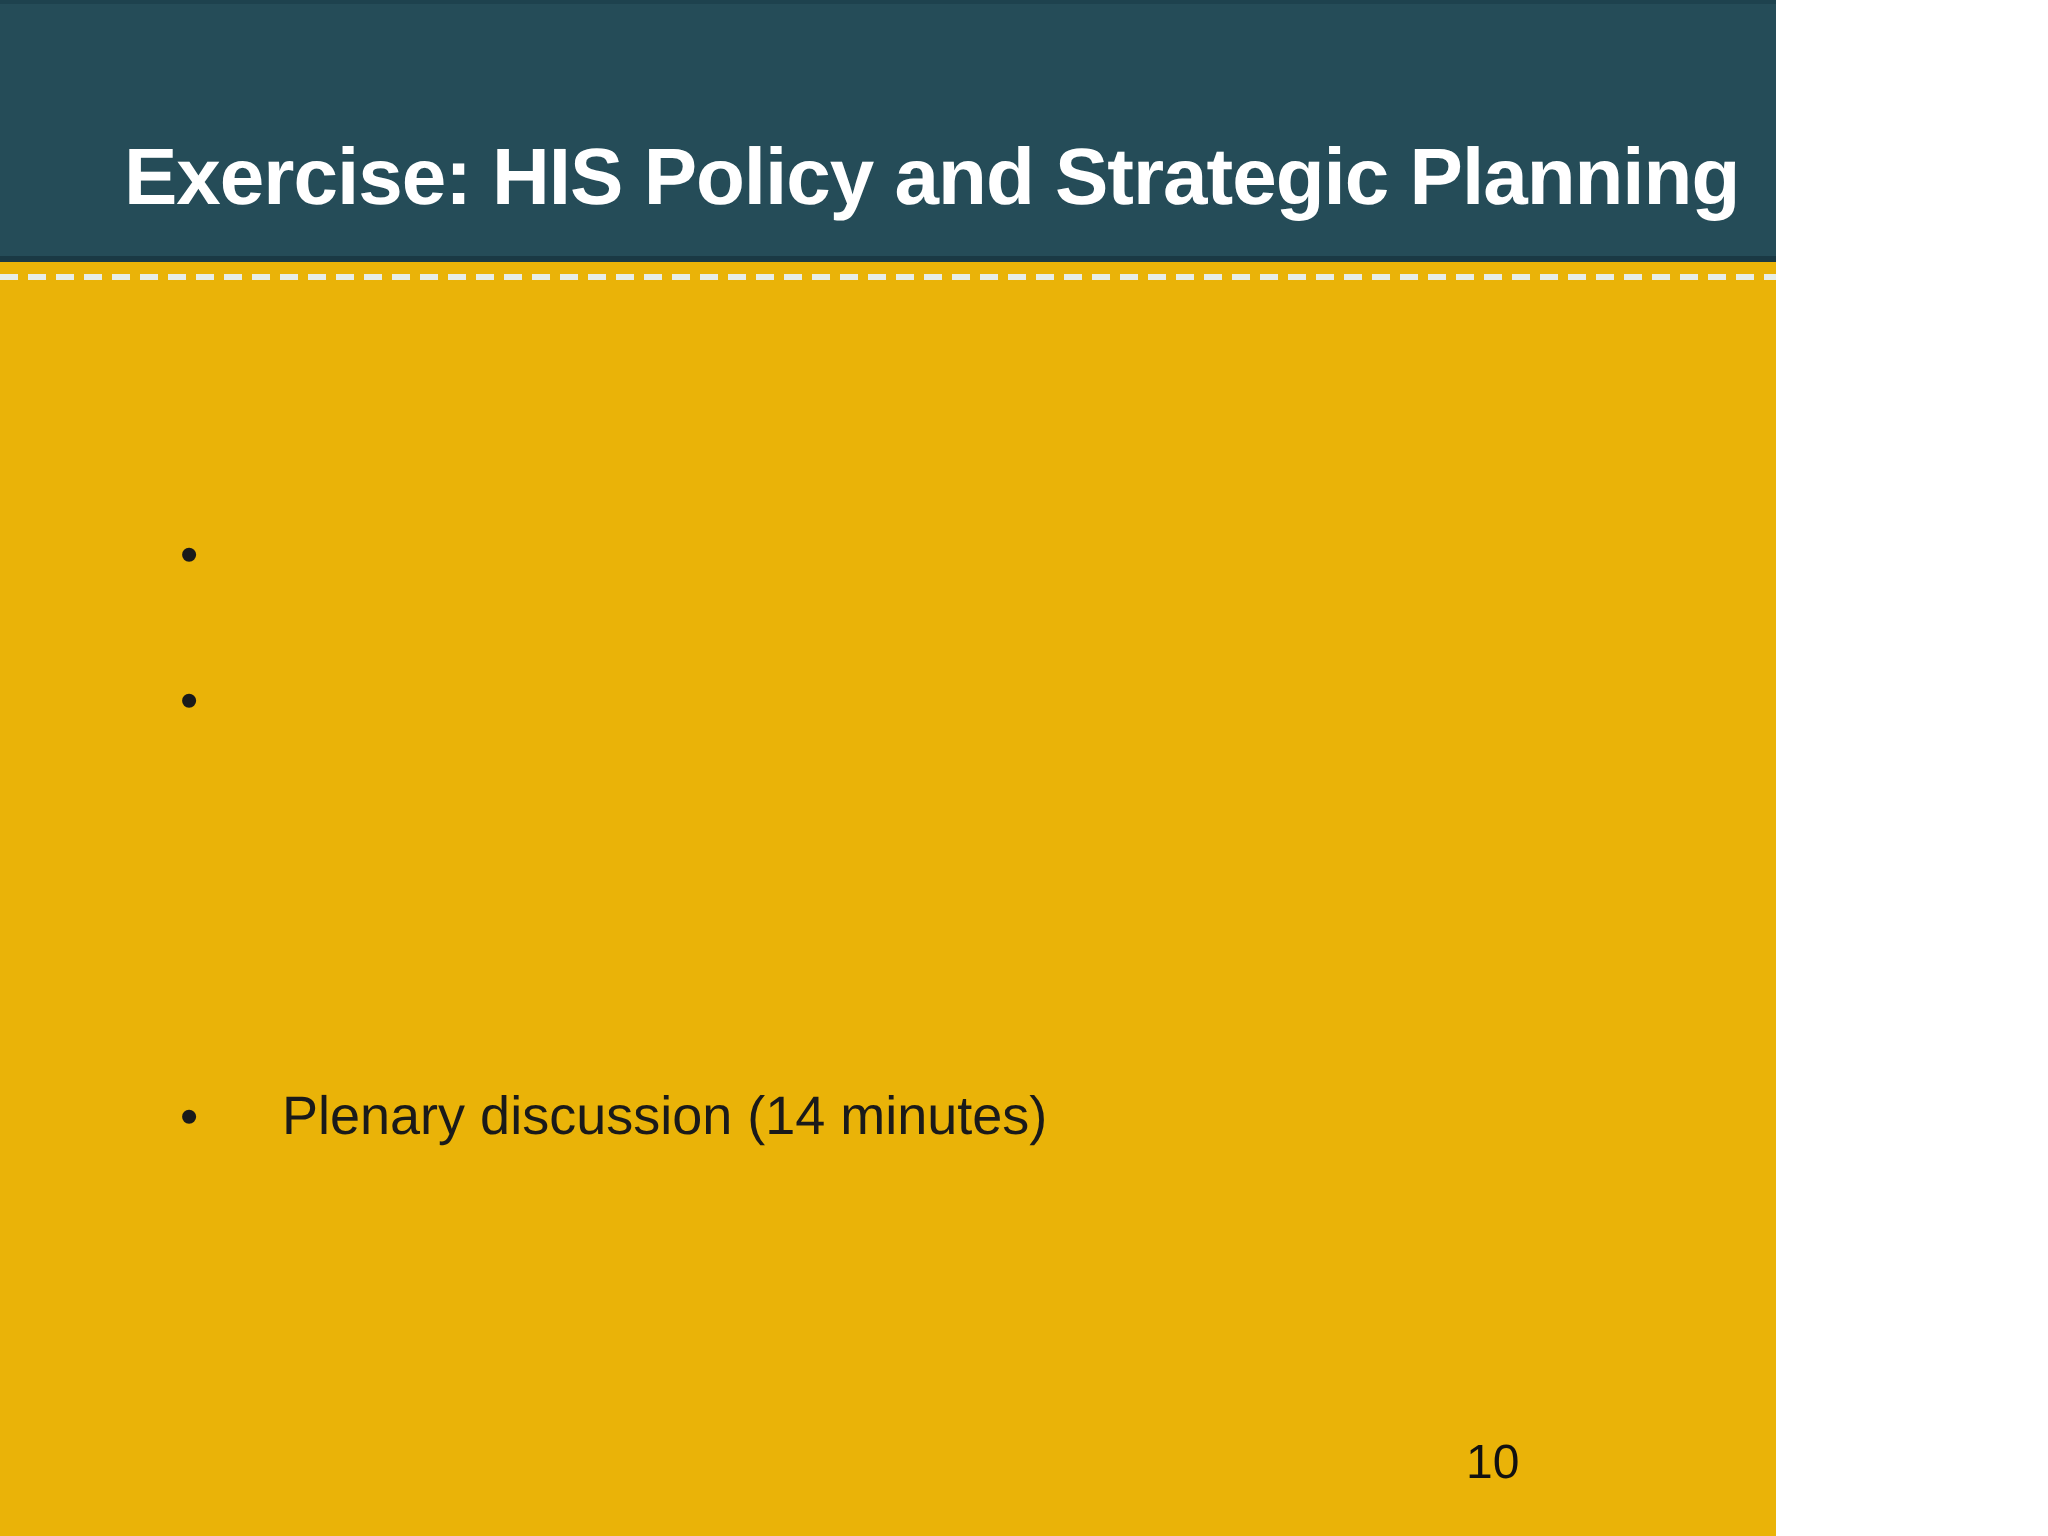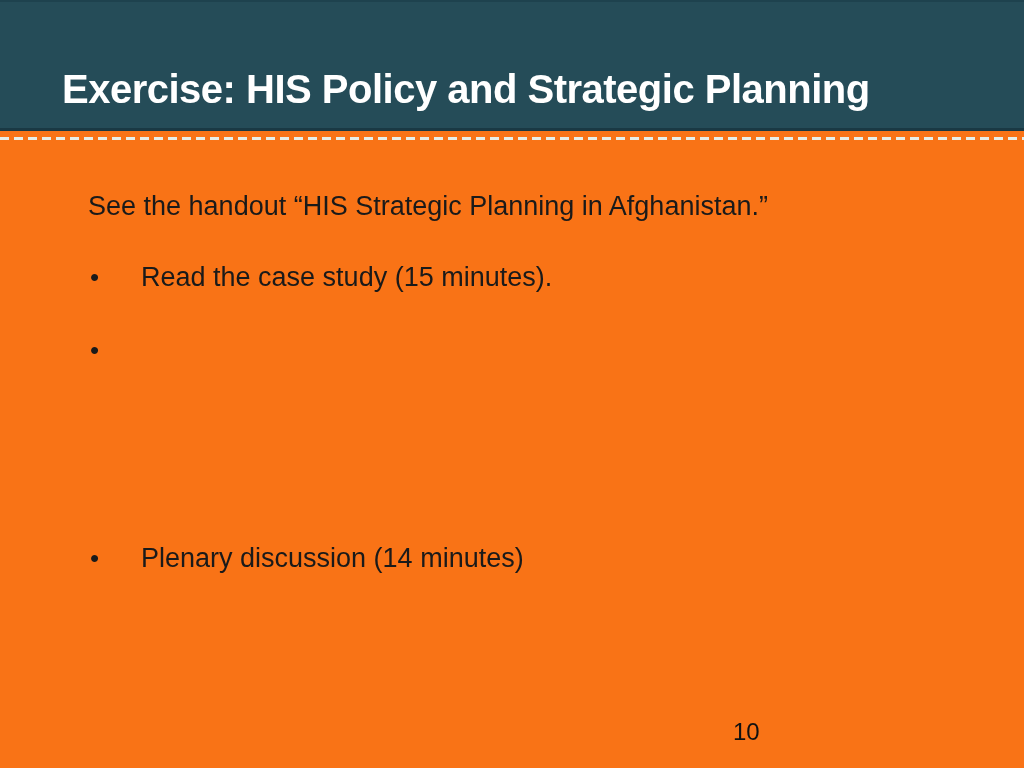--- a/index.html
+++ b/index.html
@@ -8,23 +8,23 @@
     background: #ffffff;
   }
   body {
     width: 1024px;
     height: 768px;
     overflow: hidden;
     font-family: "Liberation Sans", "DejaVu Sans", sans-serif;
   }
   .slide {
     position: relative;
-    width: 1024px;
+    width: 888px;
     height: 768px;
-    background: #f97316;
+    background: #eab308;
     overflow: hidden;
   }
   
   .header {
     position: absolute;
     top: 0;
     left: 0;
     width: 100%;
     height: 131px;
     background: #254C58;
@@ -109,26 +109,24 @@
 <body>
 
 <div class="slide">
 
   <div class="header">
     <div class="title">Exercise: HIS Policy and Strategic Planning</div>
   </div>
 
   <div class="dotted-separator"></div>
 
-  <div class="intro">See the handout “HIS Strategic Planning in Afghanistan.”</div>
 
   <ul class="bullets">
     <li class="bullet b1">
       <span class="dot">•</span>
-      <span class="btxt">Read the case study (15 minutes).</span>
     </li>
     <li class="bullet b2">
       <span class="dot">•</span>
     </li>
     <li class="bullet b3">
       <span class="dot">•</span>
       <span class="btxt">Plenary discussion (14 minutes)</span>
     </li>
   </ul>
 

